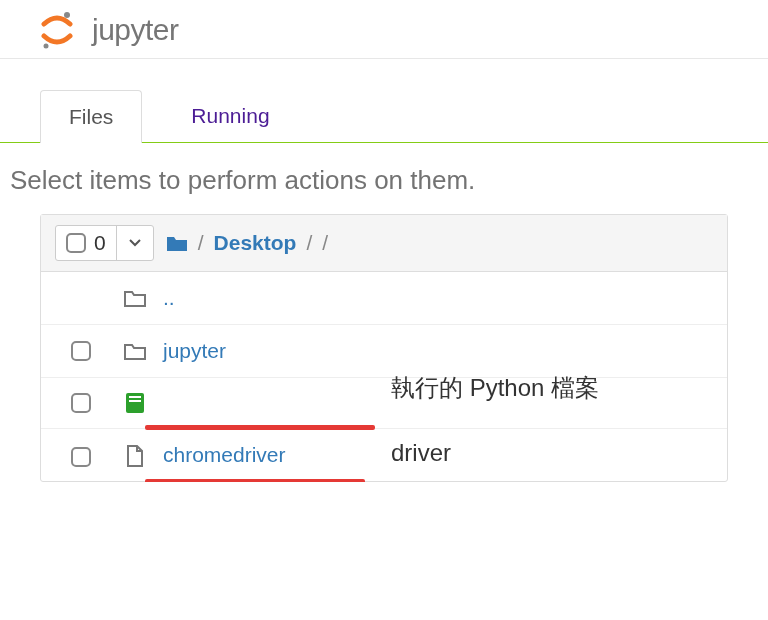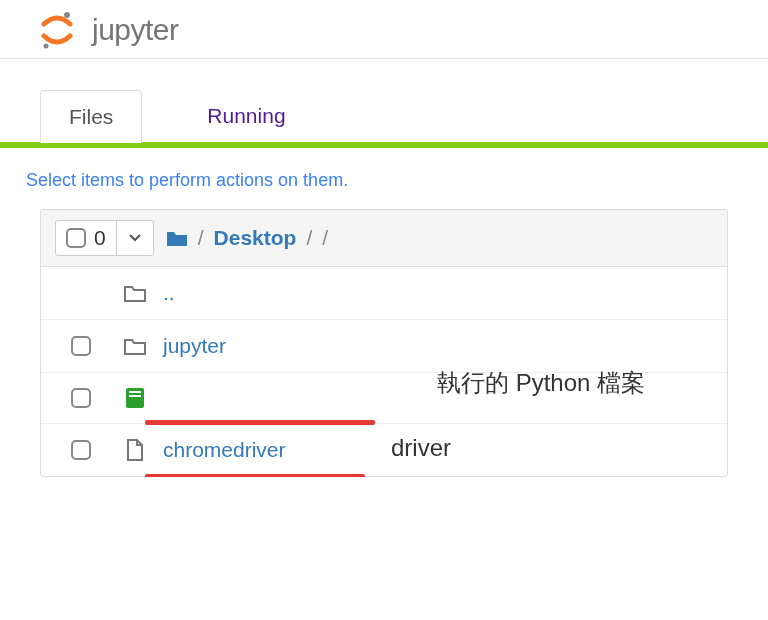--- a/index.html
+++ b/index.html
@@ -19,44 +19,43 @@
   gap: 18px;
 }
 .logo-text {
   font-size: 30px;
   color: #767676;
   letter-spacing: -0.5px;
 }
 .tabs {
   display: flex;
   padding: 30px 40px 0;
-  border-bottom: 6px solid #84cc16;
-  gap: 16px;
+  border-bottom: 1px solid #84cc16;
 }
 .tab {
   padding: 14px 28px;
   font-size: 21px;
   color: #4c1d95;
   border: 1px solid transparent;
   border-bottom: none;
   border-radius: 4px 4px 0 0;
   cursor: pointer;
   margin-right: 20px;
 }
 .tab.active {
   color: #555;
   border-color: #ddd;
   background: #fff;
   position: relative;
   top: 1px;
 }
 .hint {
-  padding: 22px 26px 18px;
-  font-size: 18px;
-  color: #3b82f6;
+  padding: 22px 10px 18px;
+  font-size: 26px;
+  color: #737373;
 }
 .list-wrap {
   margin: 0 40px;
   border: 1px solid #ddd;
   border-radius: 3px;
 }
 .toolbar {
   background: #f5f5f5;
   border-bottom: 1px solid #ddd;
   padding: 10px 14px;
@@ -102,21 +101,21 @@
 .crumb-link { color: #337ab7; font-weight: 600; cursor: pointer; text-align: right; }
 .row {
   display: flex;
   align-items: center;
   padding: 14px 14px;
   border-bottom: 1px solid #eee;
   font-size: 21px;
   gap: 14px;
   position: relative;
 }
-.row:last-child { border-bottom: none; }
+.row:last-child { border-bottom: none; align-items: flex-end; }
 .row .cb-slot { width: 52px; display: flex; justify-content: center; }
 .row .icon-slot { width: 28px; display: flex; justify-content: center; color: #777; }
 .row .name { color: #337ab7; cursor: pointer; }
 .row.running .icon-slot { color: #2ca02c; }
 .underline-red {
   position: absolute;
   height: 5px;
   background: #e53935;
   border-radius: 2px;
   left: 104px;
@@ -201,21 +200,21 @@
         <span class="cb"></span>
       </span>
     <span class="icon-slot">
       <svg width="20" height="22" viewBox="0 0 20 22">
         <rect x="1" y="1" width="18" height="20" rx="2" fill="#2ca02c"></rect>
         <rect x="4" y="4" width="12" height="2" fill="#fff"></rect>
         <rect x="4" y="8" width="12" height="2" fill="#fff"></rect>
       </svg>
     </span>
     <div class="underline-red" style="width:230px; bottom:-2px;"></div>
-    <div class="annotation" style="left:350px; top:-6px;margin-left:46px;">執行的 Python 檔案</div>
+    <div class="annotation" style="left:350px; top:-6px;">執行的 Python 檔案</div>
   </div>
 
   <div class="row">
     <span class="cb-slot">
         <span class="cb"></span>
       </span>
     <span class="icon-slot">
       <svg width="18" height="22" viewBox="0 0 18 22">
         <path d="M2 1 L11 1 L16 6 L16 21 L2 21 Z" fill="none" stroke="#777" stroke-width="2"></path>
         <path d="M11 1 L11 6 L16 6" fill="none" stroke="#777" stroke-width="2"></path>

